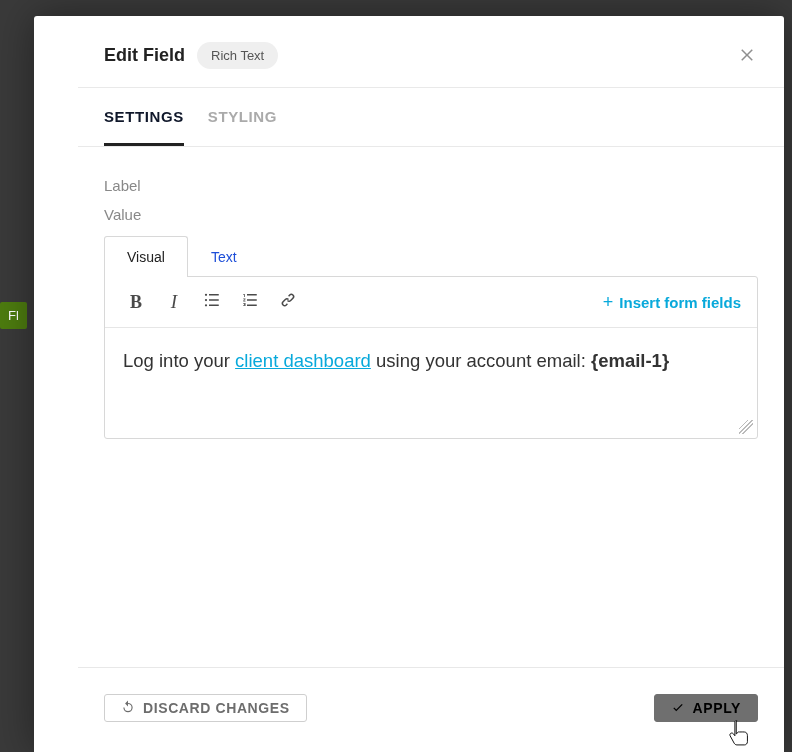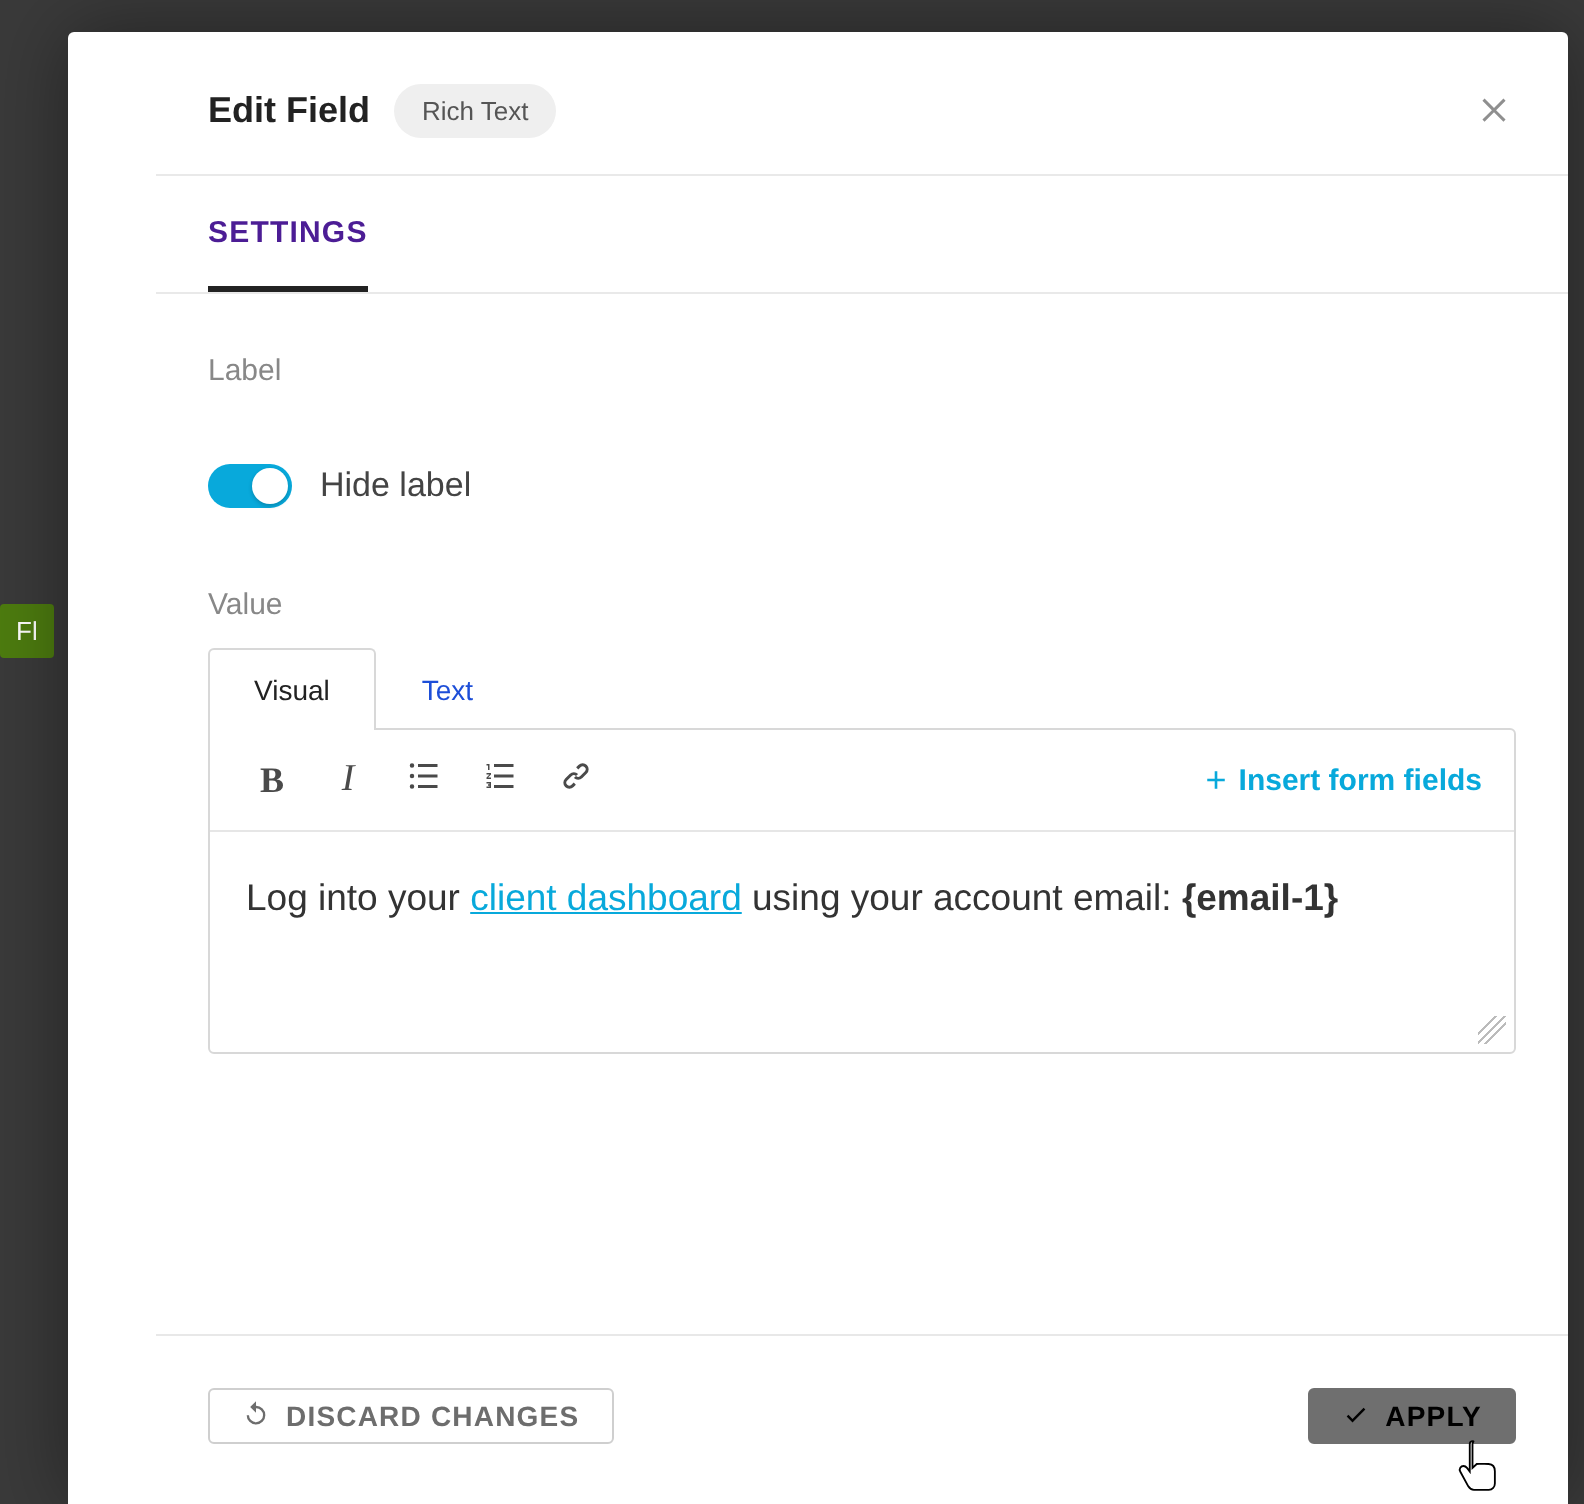--- a/index.html
+++ b/index.html
@@ -40,21 +40,21 @@
     display:flex; gap: 24px;
     padding: 0 26px;
     border-bottom: 1px solid #e9e9e9;
   }
   .tab {
     padding: 20px 0 18px 0;
     font-size: 15px; font-weight: 700; letter-spacing: 0.6px;
     color: #aaaaaa; cursor:pointer;
     border-bottom: 3px solid transparent;
   }
-  .tab.active { color: #4c1d95; border-bottom-color: #222; }
+  .tab.active { color: #0f172a; border-bottom-color: #222; }
   
   .modal-body { padding: 30px 26px 10px 26px; flex:1; overflow:auto; }
   .field-label { font-size: 15px; color: #888; margin-bottom: 12px; }
   .text-input {
     width:100%; height:50px;
     border:1px solid #d8d8d8; border-radius:3px;
     padding: 0 17px; font-size:16px; color:#222;
   }
   .row-toggle {
     display:flex; align-items:center; gap:14px;
@@ -152,29 +152,26 @@
         <span>
           <svg viewBox="0 0 24 24" width="18" height="18">
               <path fill="currentColor" d="M18.3 5.71 12 12.01l-6.3-6.3-1.41 1.41 6.3 6.3-6.3 6.29 1.41 1.41 6.3-6.29 6.3 6.29 1.41-1.41-6.3-6.29 6.3-6.3z"></path>
             </svg>
         </span>
       </div>
     </div>
 
     <div class="tabs-row">
       <div class="tab active">SETTINGS</div>
+      <div class="tab">STYLING</div>
     </div>
 
     <div class="modal-body">
       <div class="field-label">Label</div>
 
-      <div class="row-toggle">
-        <div class="toggle"></div>
-        <div class="toggle-label">Hide label</div>
-      </div>
 
       <div class="field-label">Value</div>
 
       <div class="subtabs">
         <div class="subtab active">Visual</div>
         <div class="subtab">Text</div>
       </div>
 
       <div class="editor">
         <div class="toolbar">

